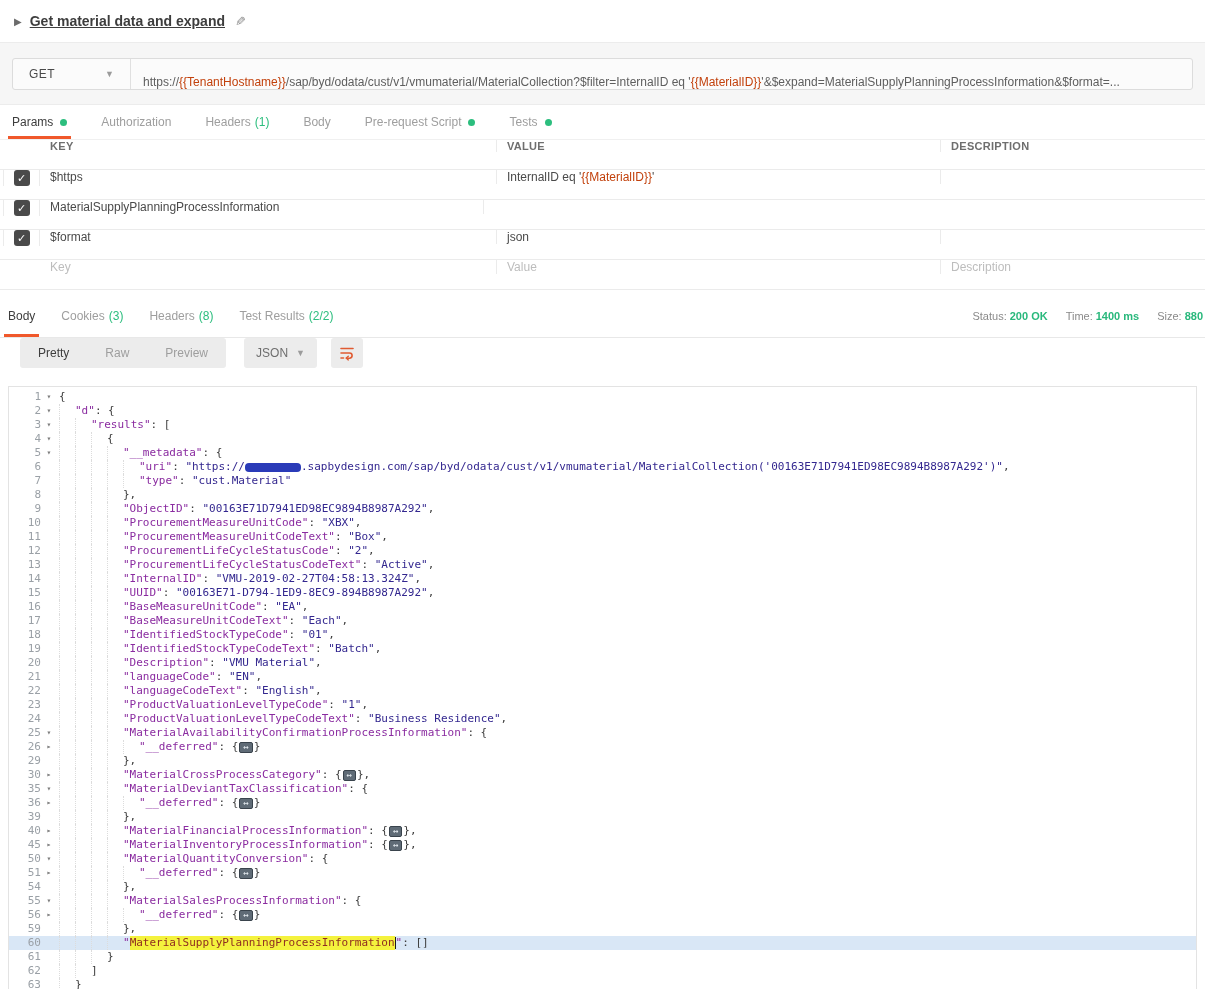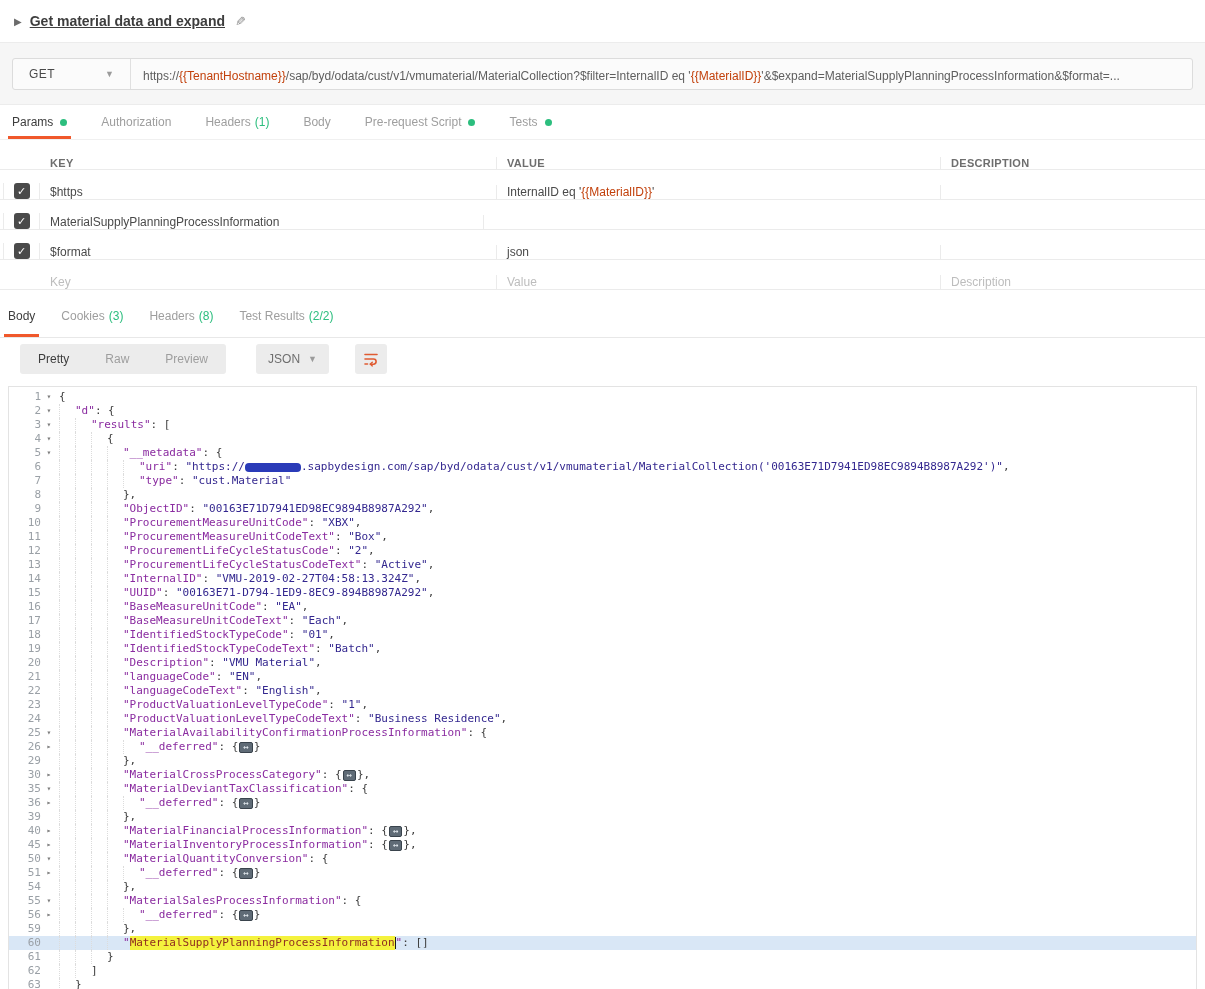--- a/index.html
+++ b/index.html
@@ -11,52 +11,52 @@
   .title-caret { color:#6b6b6b; font-size:10px; margin-right:8px; cursor:pointer; }
   .title-text { font-size:14px; color:#3d3d3d; font-weight:600;text-decoration:underline; }
   .title-edit { margin-left:10px; color:#8a8a8a; font-size:13px; transform:scaleX(-1); display:inline-block; }
 
   
   .urlband { height:62px; background:#f6f6f6; border-bottom:1px solid #ececec; display:flex; align-items:center; padding:0 12px; }
   .urlbox { display:flex; width:100%; height:32px; background:#fbfbfb; border:1px solid #dcdcdc; border-radius:3px; overflow:hidden; }
   .method { width:118px; display:flex; align-items:center; justify-content:space-between; padding:0 16px; border-right:1px solid #e0e0e0; cursor:pointer; }
   .method-label { font-size:12px; color:#4a4a4a; letter-spacing:.4px; }
   .method-caret { color:#9b9b9b; font-size:9px; }
-  .urlfield { flex:1; display:flex; align-items:flex-start; padding:10px 12px; font-size:12px; color:#5e5e5e; white-space:nowrap; overflow:hidden; }
+  .urlfield { flex:1; display:flex; align-items:flex-end; padding:0 12px; font-size:12px; color:#5e5e5e; white-space:nowrap; overflow:hidden; }
   .url-var { color:#c2410c; }
 
   
   .reqtabs { height:35px; display:flex; align-items:stretch; padding:0 12px; border-bottom:1px solid #f0f0f0; }
   .rtab { position:relative; display:flex; align-items:center; font-size:12px; color:#9e9e9e; margin-right:34px; cursor:pointer; }
   .rtab.active { color:#3d3d3d; }
   .rtab.active::after { content:""; position:absolute; left:-4px; right:-4px; bottom:0; height:3px; background:#f0582b; }
   .dot { width:7px; height:7px; border-radius:50%; background:#2cbe7e; margin-left:7px; }
   .count { color:#2cbe7e; margin-left:4px; }
 
   
   .ptable { width:100%; }
-  .prow { display:flex; height:30px; border-bottom:1px solid #ebebeb; align-items:flex-end; }
+  .prow { display:flex; height:30px; border-bottom:1px solid #ebebeb; align-items:flex-start; }
   .pc-check { width:37px; border-right:1px solid #ebebeb; border-left:1px solid #ebebeb; margin-left:3px;
     display:flex; align-items:center; justify-content:center; }
   .pc-key { width:457px; border-right:1px solid #ebebeb; display:flex; align-items:center; padding:0 10px; font-size:12px; color:#4a4a4a; }
   .pc-val { width:444px; border-right:1px solid #ebebeb; display:flex; align-items:center; padding:0 10px; font-size:12px; color:#4a4a4a; }
   .pc-desc { flex:1; display:flex; align-items:center; padding:0 10px; font-size:12px; color:#4a4a4a; }
   .phead .pc-key,.phead .pc-val,.phead .pc-desc { font-size:11px; font-weight:700; color:#6e6e6e; letter-spacing:.3px; }
   .checkbox { width:16px; height:16px; background:#4a4a4a; border-radius:3px; color:#fff; font-size:11px; line-height:16px; text-align:center; cursor:pointer; }
   .ghost { color:#bdbdbd; }
 
   
   .respbar { height:44px; display:flex; align-items:stretch; padding:0 8px; border-bottom:1px solid #e8e8e8; position:relative; margin-top:4px; }
   .respbar .rtab { margin-right:26px; }
   .resp-meta { position:absolute; right:2px; top:0; height:100%; display:flex; align-items:center; font-size:11px; }
   .meta-item { margin-left:18px; color:#8a8a8a; }
   .meta-item b { color:#29b87c; font-weight:600; margin-left:3px; }
 
   
-  .resptools { height:42px; display:flex; align-items:center; padding:0 20px;gap:12px; }
+  .resptools { height:42px; display:flex; align-items:flex-start; padding:0 20px; }
   .segmented { display:flex; background:#ececec; border-radius:3px; height:30px; }
   .segbtn { display:flex; align-items:center; padding:0 18px; font-size:12px; color:#9e9e9e; cursor:pointer; }
   .segbtn.active { color:#3d3d3d; }
   .jsonsel { display:flex; align-items:center; height:30px; background:#ececec; border-radius:3px; margin-left:18px; padding:0 12px; cursor:pointer; }
   .jsonsel .lbl { font-size:12px; color:#6e6e6e; margin-right:8px; }
   .jsonsel .car { color:#9b9b9b; font-size:9px; }
   .wrapbtn { display:flex; align-items:center; justify-content:center; width:32px; height:30px; background:#ececec; border-radius:3px; margin-left:14px; cursor:pointer; }
 
   
   .codepanel { margin:6px 8px 0 8px; border:1px solid #e3e3e3; background:#fff; height:604px; overflow:hidden;
@@ -185,20 +185,25 @@
         <span class="count">(3)</span>
       </div>
       <div class="rtab">
         <span>Headers</span>
         <span class="count">(8)</span>
       </div>
       <div class="rtab">
         <span>Test Results</span>
         <span class="count">(2/2)</span>
       </div>
+    </div>
+  <div class="resp-meta" id="resp-meta">
+      <span class="meta-item">Status:<b>200 OK</b></span>
+      <span class="meta-item">Time:<b>1400 ms</b></span>
+      <span class="meta-item">Size:<b>880</b></span>
     </div>
 </div>
 
 <div class="resptools">
   <div class="segmented" id="view-modes">
       <div class="segbtn active">Pretty</div>
       <div class="segbtn">Raw</div>
       <div class="segbtn">Preview</div>
     </div>
   <div class="jsonsel">

